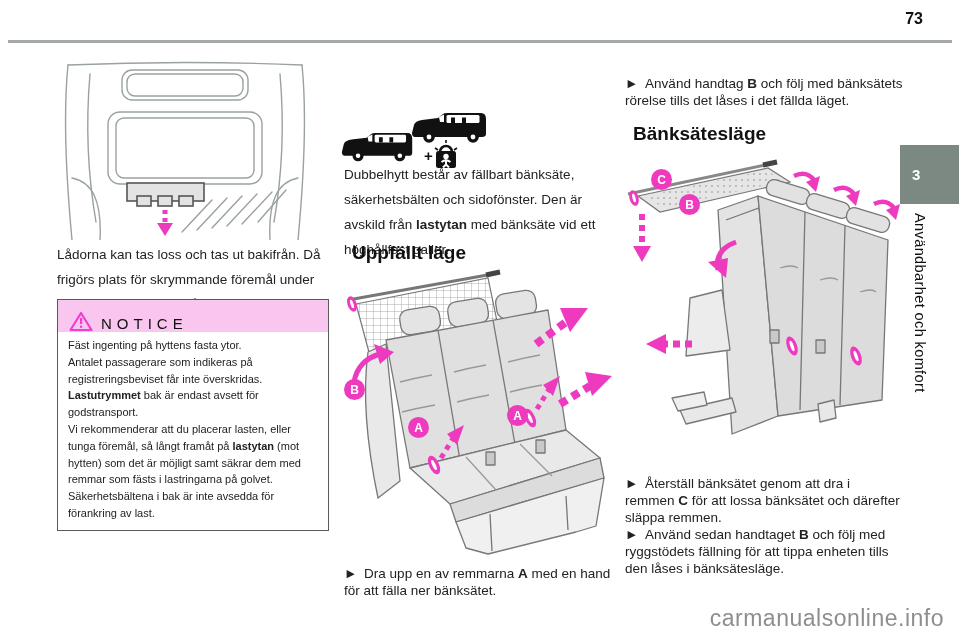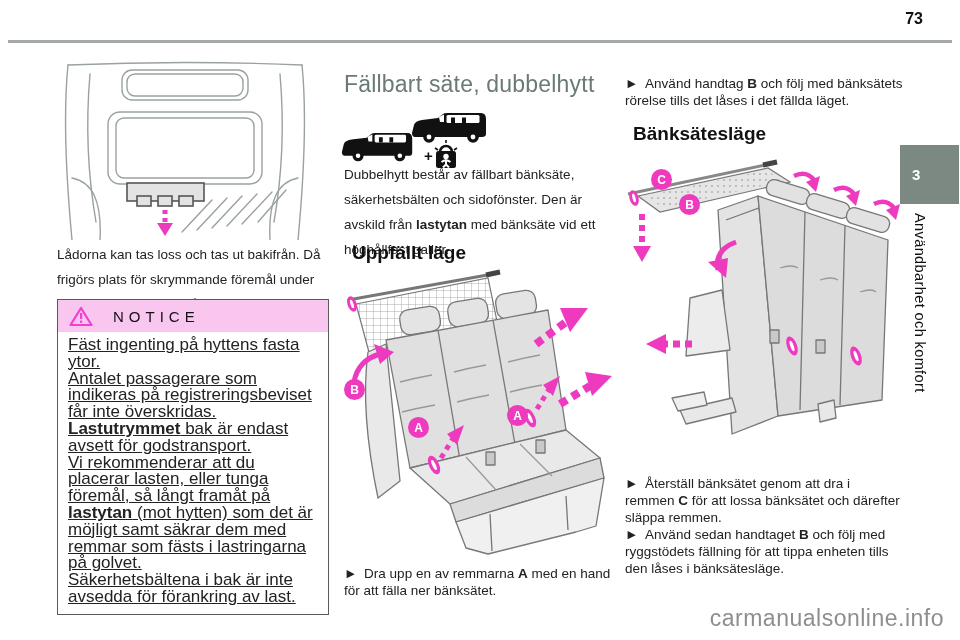--- a/index.html
+++ b/index.html
@@ -8,23 +8,23 @@
   .abs{position:absolute;}
   .top-rule{left:8px;top:40px;width:944px;height:3px;background:#a4aba7;}
   .page-number{top:10px;right:37px;font-size:16px;font-weight:bold;color:#111;}
   .body-text{font-size:13.5px;line-height:25px;color:#222;}
   .bullet-text{font-size:13.5px;line-height:17px;color:#222;}
   .b{font-weight:bold;}
   h1.section-title{margin:0;font-size:23px;font-weight:normal;color:#6a7a74;letter-spacing:0.2px;}
   h2.sub-title{margin:8px;font-size:19px;font-weight:bold;color:#111;}
   
   .notice{left:57px;top:299px;width:270px;border:1.5px solid #5a5a5a;background:#fff;}
-  .notice-head{height:32px;background:#f8c6ef;display:flex;align-items:center;padding-left:11px;gap:20px;}
+  .notice-head{height:32px;background:#f8c6ef;display:flex;align-items:flex-end;padding-left:11px;gap:8px;}
   .notice-title{font-size:15px;letter-spacing:5px;color:#111;}
-  .notice-body{padding:5px 9px 8px 10px;font-size:17px;line-height:16.8px;color:#222;text-decoration:underline;}
+  .notice-body{padding:5px 9px 8px 10px;font-size:11px;line-height:16.8px;color:#222;}
   
   .badge{width:21px;height:21px;border-radius:50%;background:#ee3abe;color:#fff;
          font-size:12px;font-weight:bold;display:flex;align-items:center;justify-content:center;}
   
   .chapter-tab{left:900px;top:145px;width:59px;height:59px;background:#7c8983;color:#fff;
                font-size:15px;font-weight:bold;display:flex;align-items:center;padding-left:12px;box-sizing:border-box;}
   .side-label{left:912px;top:213px;height:240px;writing-mode:vertical-rl;
               font-size:14.5px;color:#111;letter-spacing:0.4px;}
   .watermark{right:16px;top:605px;font-size:23px;color:#8e8e8e;letter-spacing:0.5px;}
   svg{display:block;}
@@ -88,21 +88,20 @@
     </div>
     <div class="notice-body">
       <div><span>Fäst ingenting på hyttens fasta ytor.</span></div>
       <div><span>Antalet passagerare som indikeras på registreringsbeviset får inte överskridas.</span></div>
       <div><span class="b">Lastutrymmet</span><span> bak är endast avsett för godstransport.</span></div>
       <div><span>Vi rekommenderar att du placerar lasten, eller tunga föremål, så långt framåt på </span><span class="b">lastytan</span><span> (mot hytten) som det är möjligt samt säkrar dem med remmar som fästs i lastringarna på golvet.</span></div>
       <div><span>Säkerhetsbältena i bak är inte avsedda för förankring av last.</span></div>
     </div>
   </div>
 
-  <h1 class="abs section-title" style="left:344px;top:71px;">Fällbart säte, dubbelhytt</h1>
 
   <div class="abs" style="left:340px;top:106px;width:150px;height:64px;">
     <svg width="150" height="64" viewBox="0 0 150 64">
       <g transform="translate(0,26) scale(0.95)">
         <path d="M2,21 L4,13 Q5,9 12,8 L28,6 L33,2 Q34,1 37,1 L71,1 Q76,1 76,7 L76,22 Q76,25 72,25 L5,25 Q2,25 2,21 Z" fill="#111"></path>
         <polygon points="29,5 34,2.5 34,10 30,10" fill="#fff"></polygon>
         <rect x="36.5" y="3" width="33" height="8" rx="1.5" fill="#fff"></rect>
         <rect x="41" y="5.5" width="4" height="5.5" fill="#111"></rect>
           <rect x="52" y="5.5" width="4" height="5.5" fill="#111"></rect>
         <circle cx="19" cy="25" r="5.8" fill="#111"></circle>

